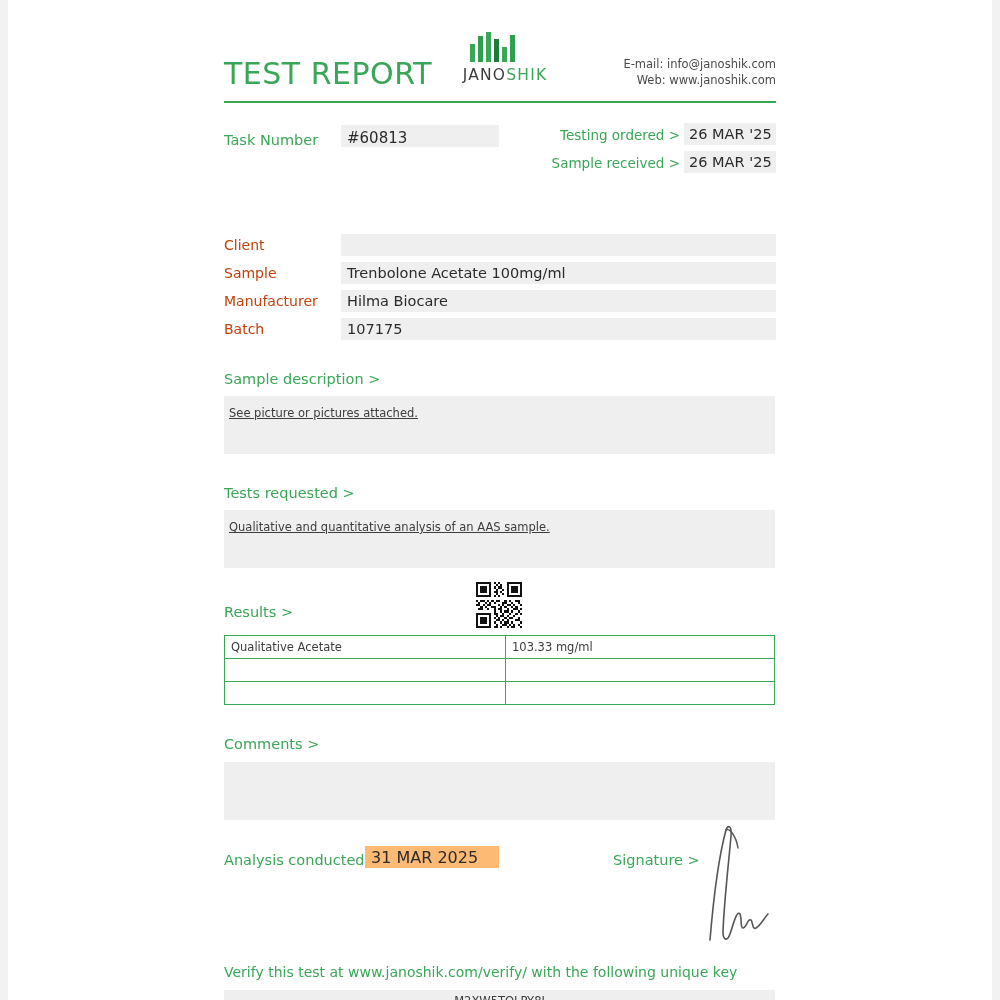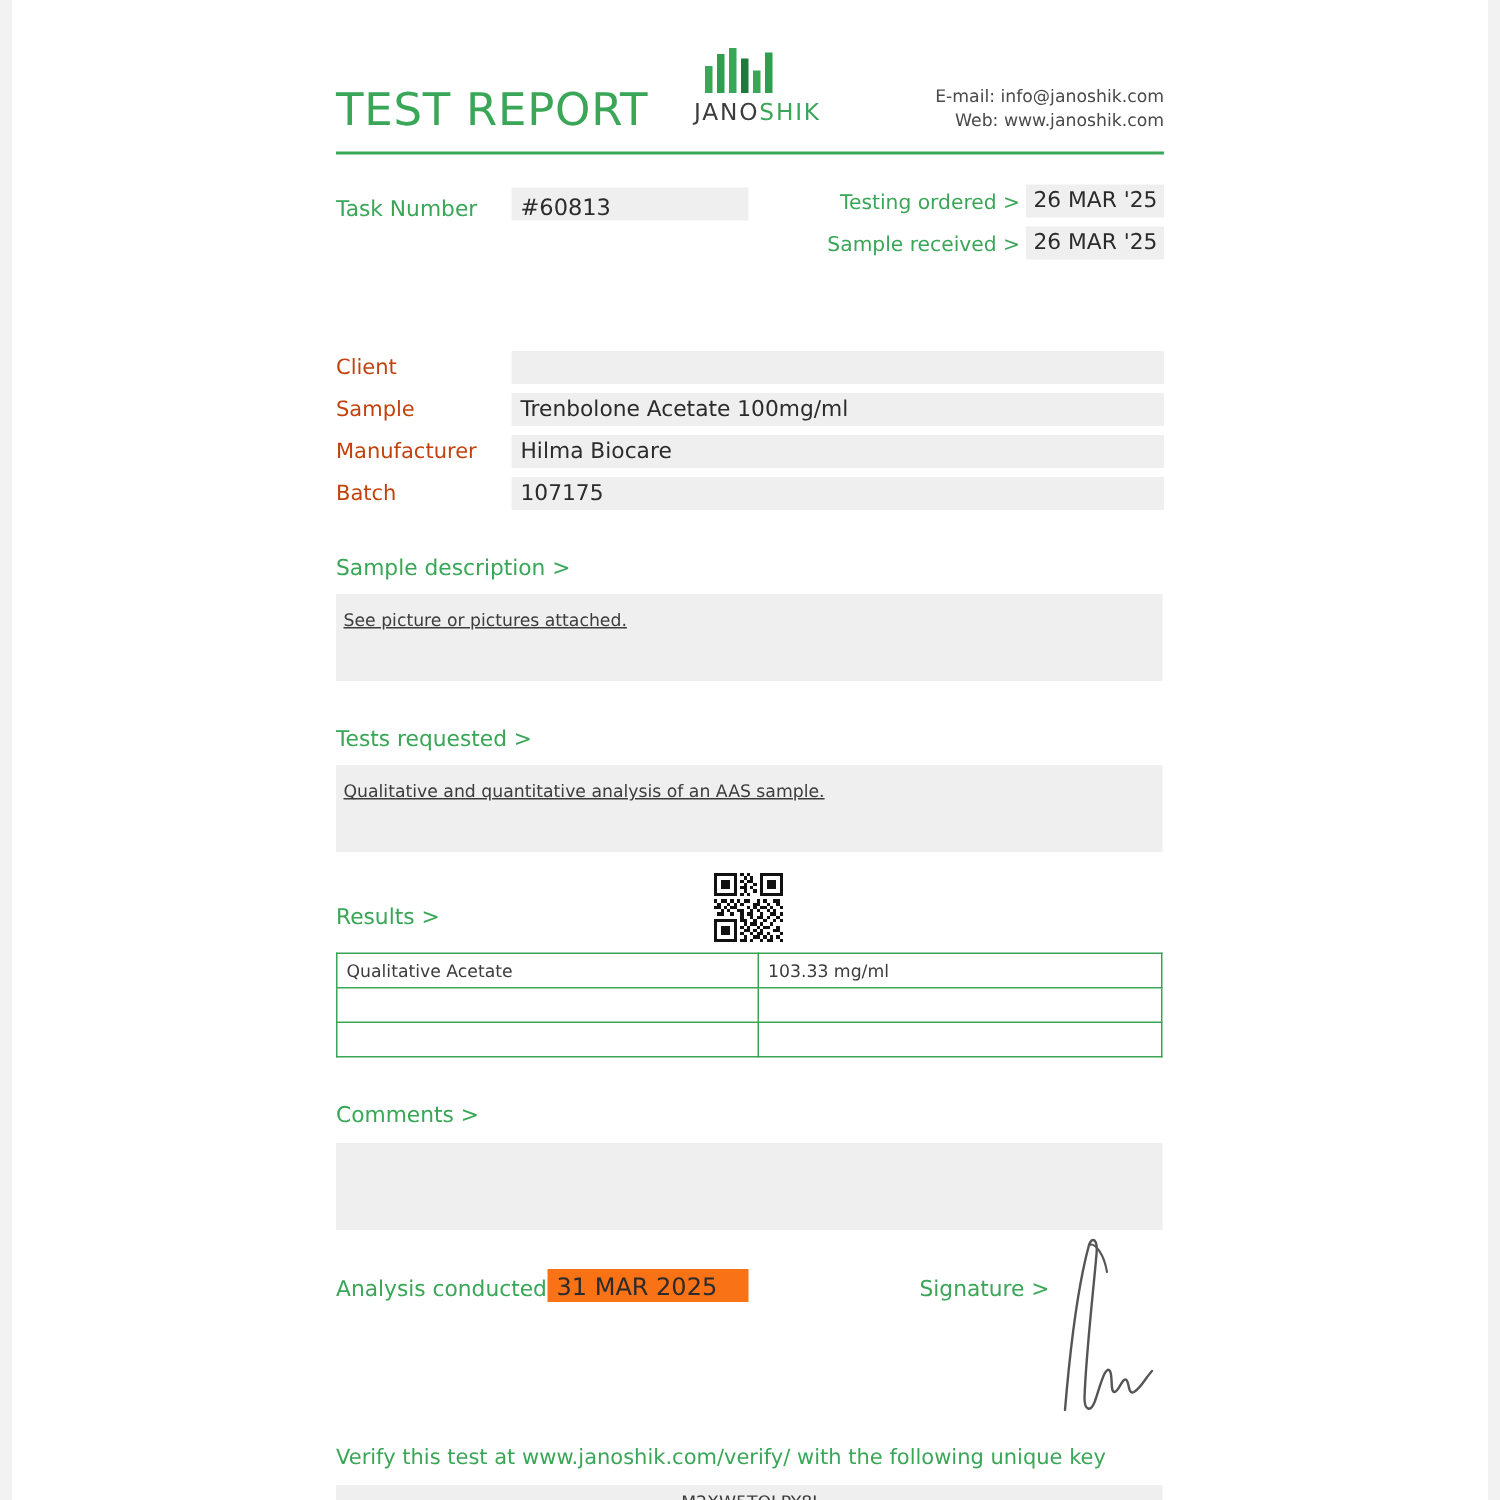--- a/index.html
+++ b/index.html
@@ -246,21 +246,21 @@
     top: 8px;
     font-size: 14.5px;
     color: #3aa657;
   }
   .analysis-value {
     position: absolute;
     left: 141px;
     top: 2px;
     width: 134px;
     height: 22px;
-    background: #f97316;
+    background: #fdba74;
     font-size: 16px;
     color: #2b2b2b;
     padding: 2px 0 0 6px;
     box-sizing: border-box;
   }
   .signature-label {
     position: absolute;
     left: 389px;
     top: 8px;
     font-size: 14.5px;

